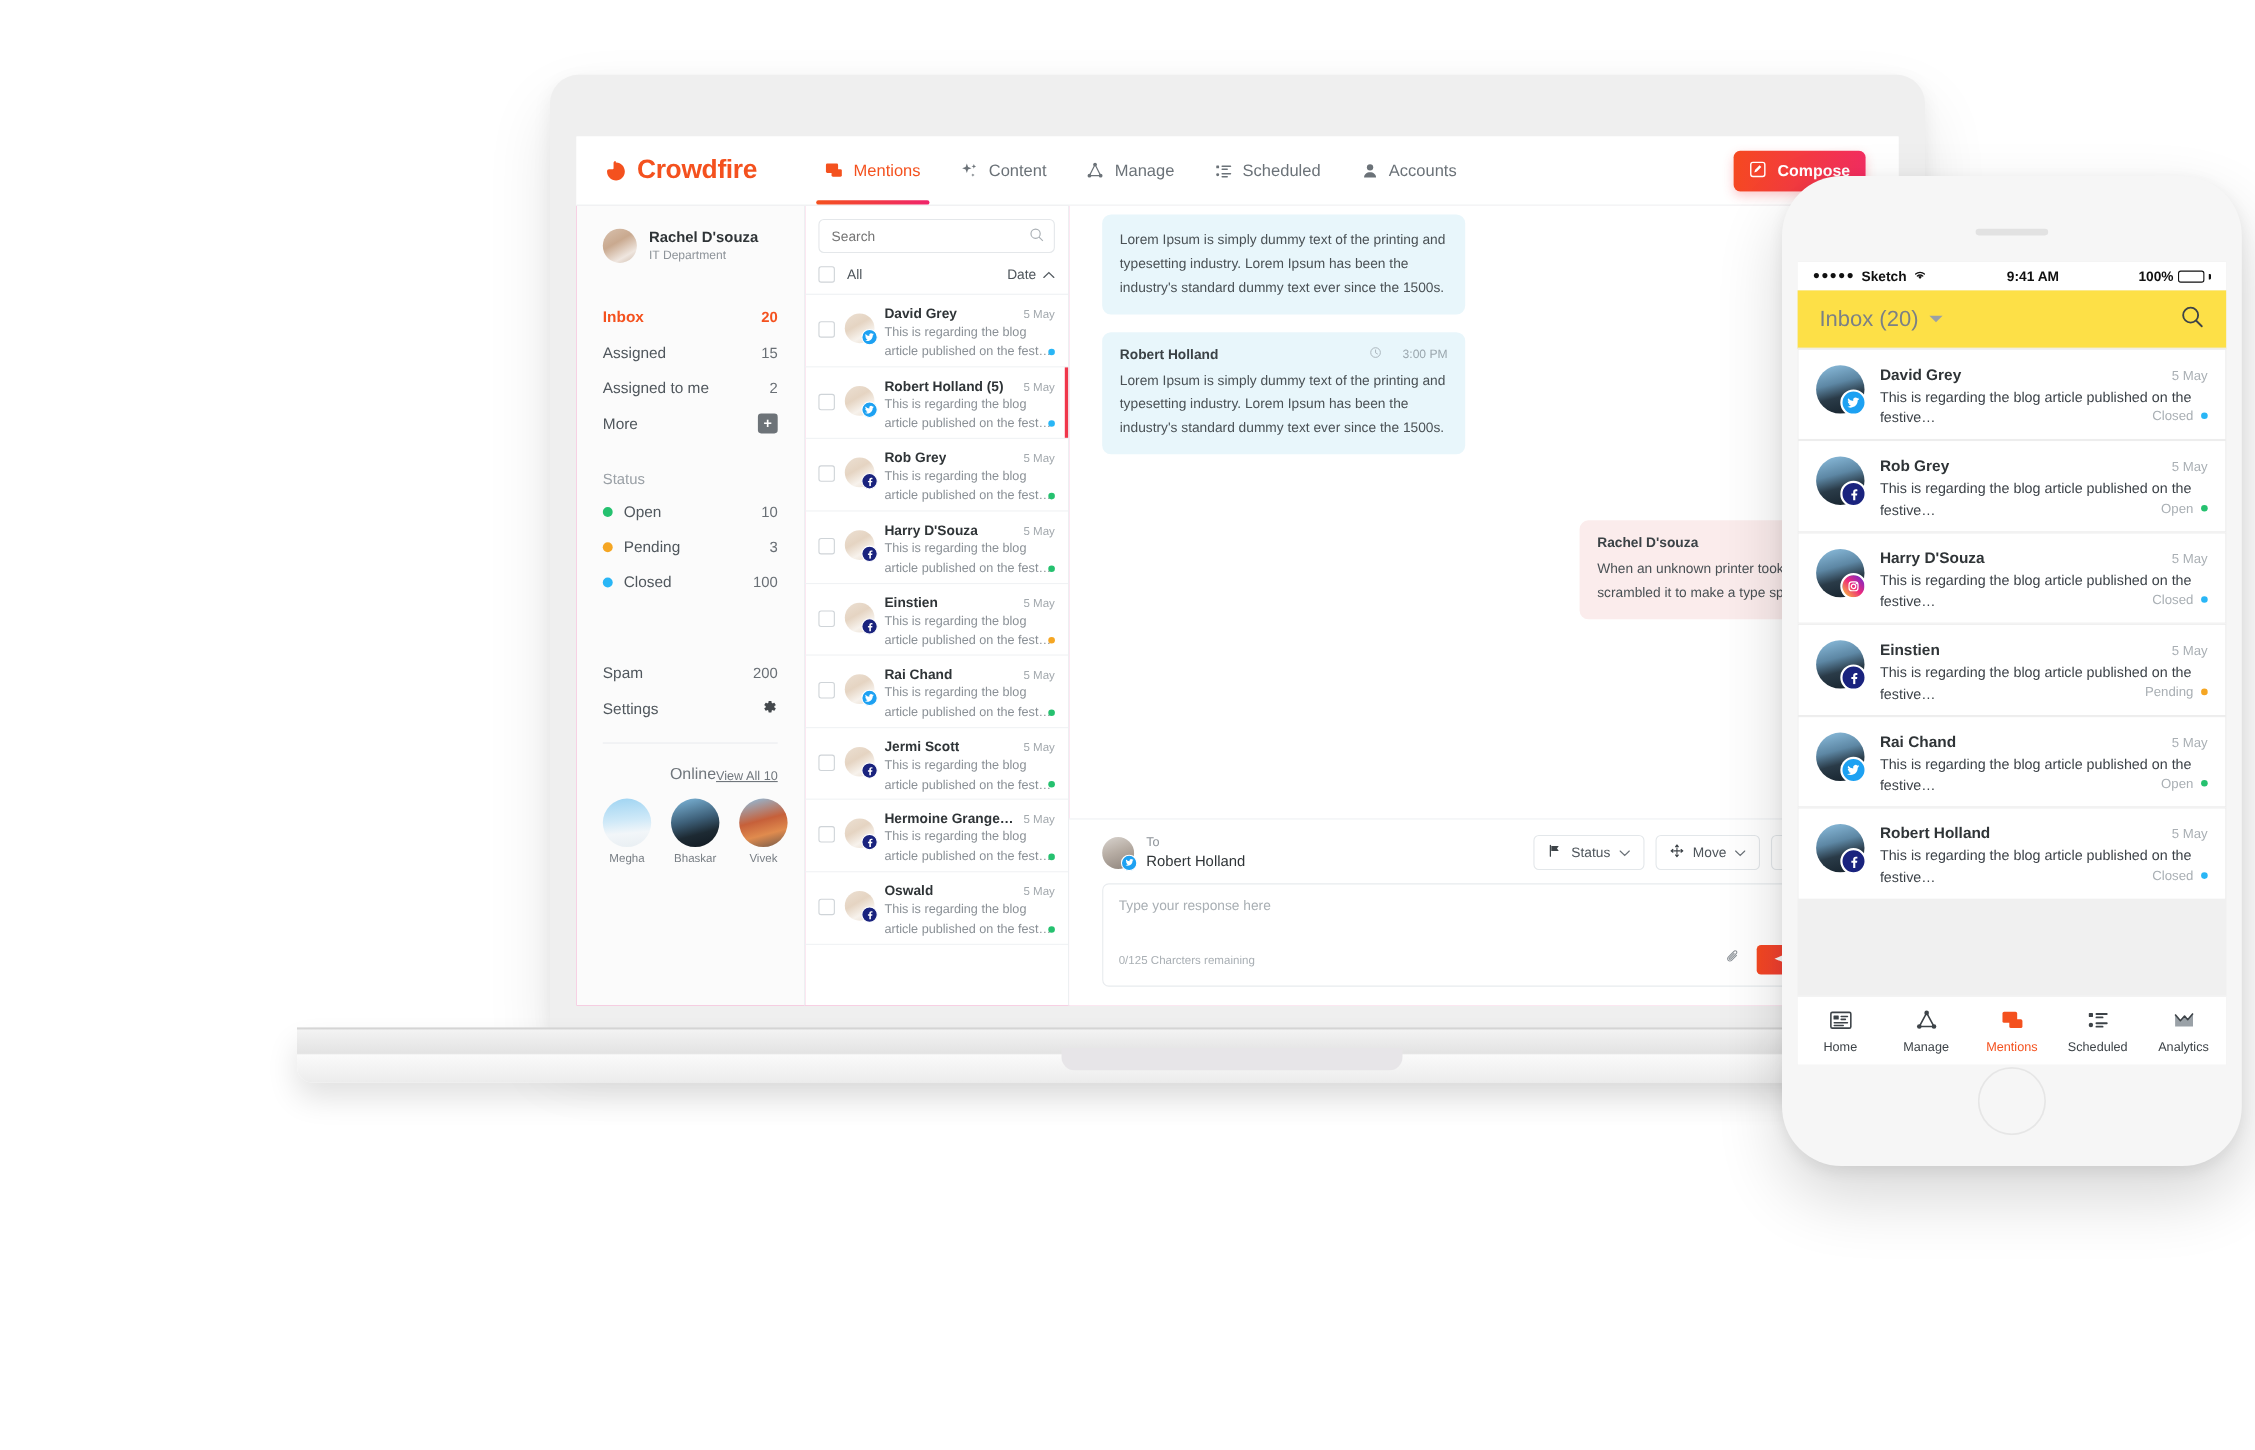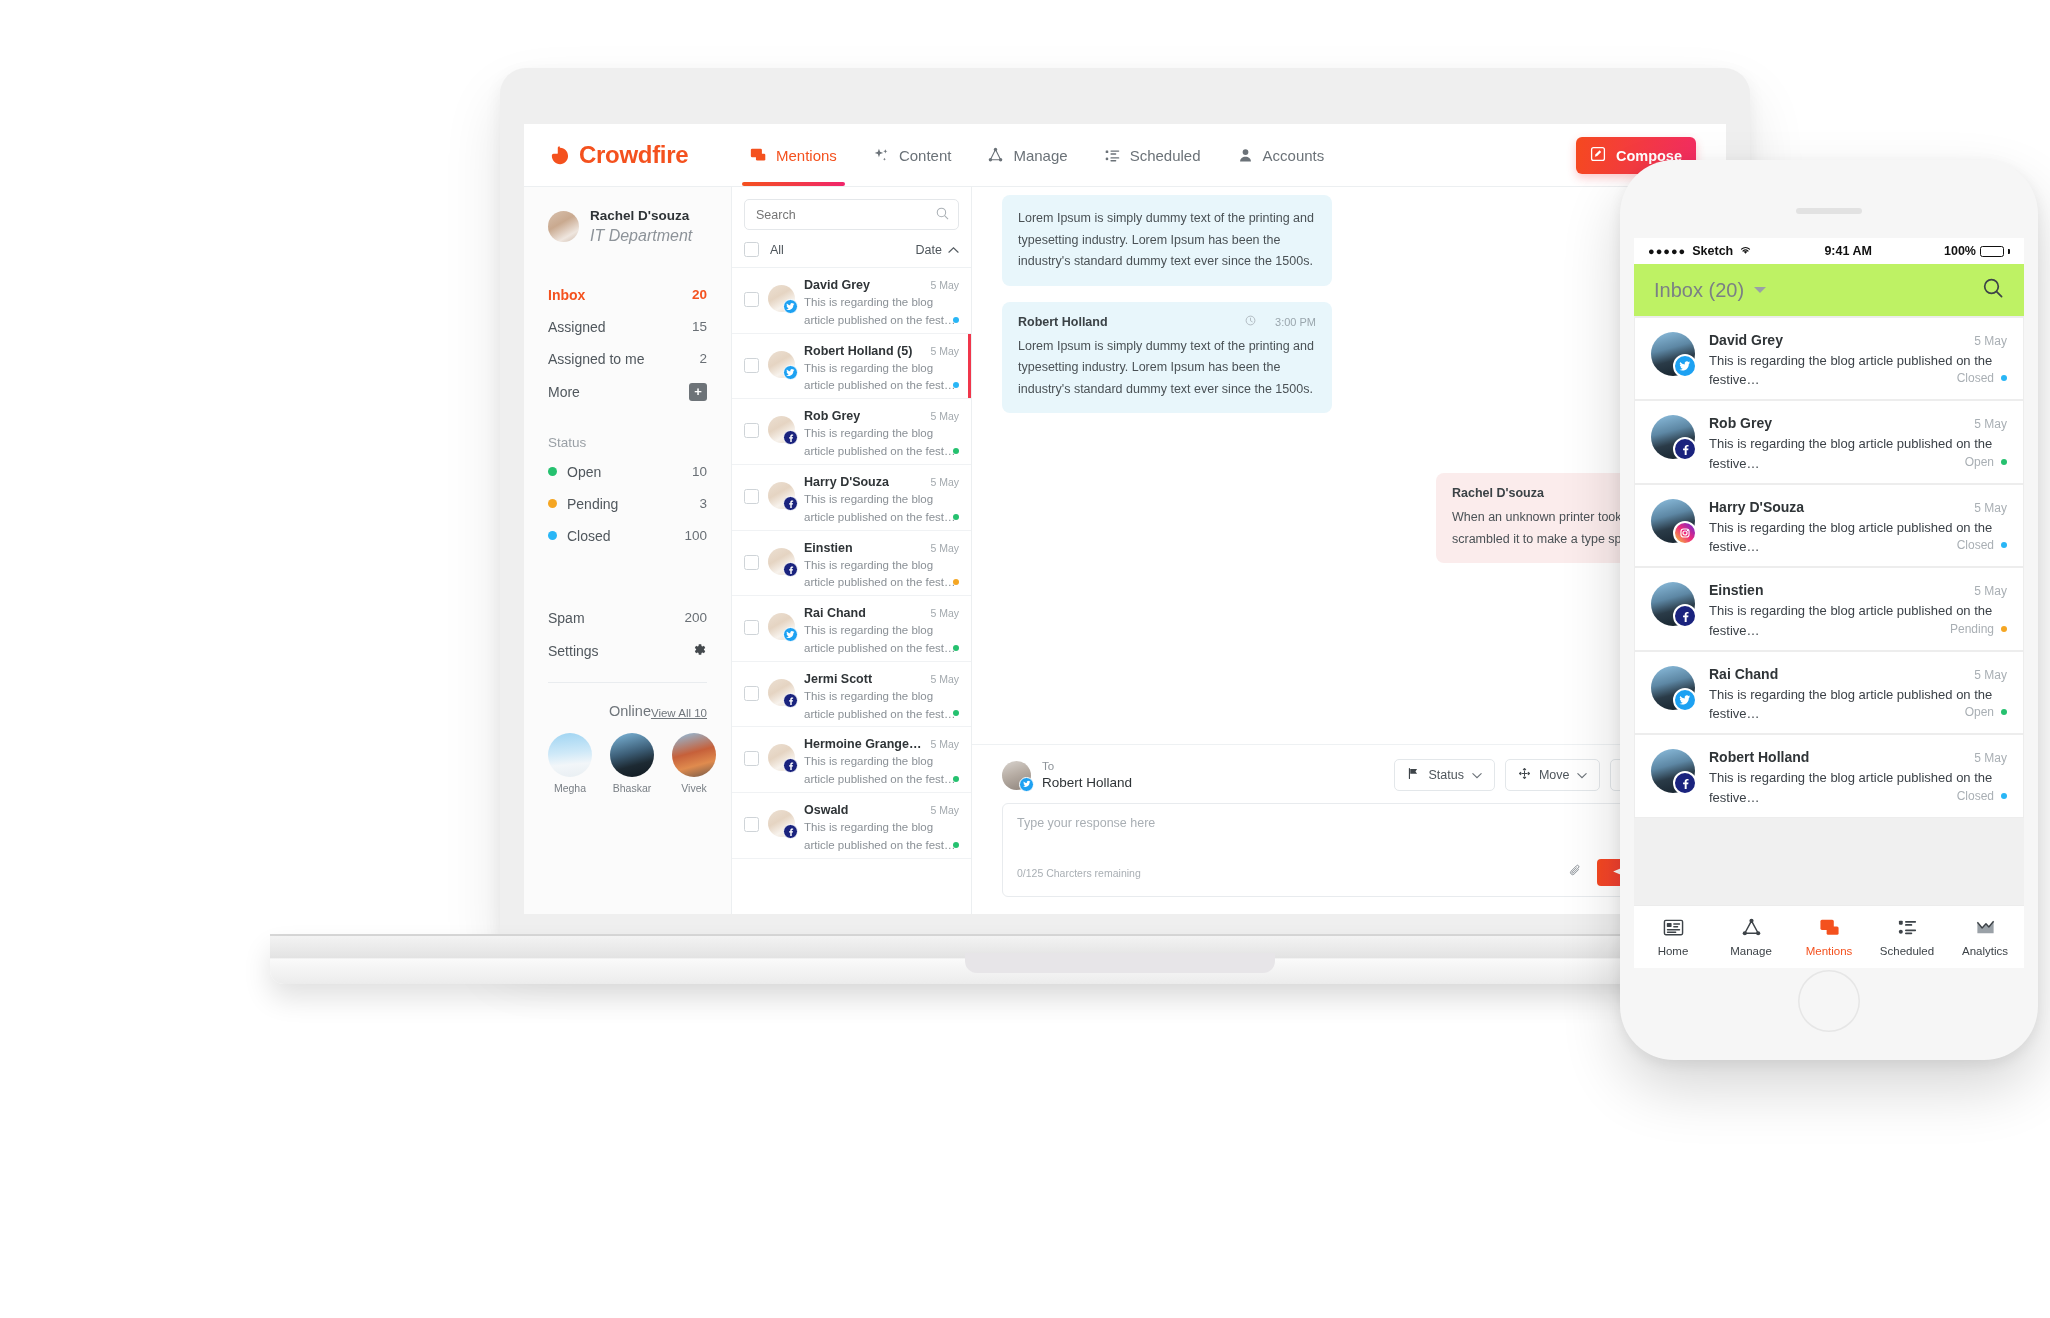--- a/index.html
+++ b/index.html
@@ -35,21 +35,21 @@
 
   
   .app-body{display:flex;height:728px;background:#ec4899;}
 
   
   .sidebar{width:208px;flex:none;background:#fbfbfb;border-right:1px solid #eceff1;padding:0;box-sizing:border-box;}
   .side-user{display:flex;align-items:center;gap:11px;padding:20px 18px 18px 24px;}
   .side-avatar{width:31px;height:31px;border-radius:50%;flex:none;overflow:hidden;
     background:linear-gradient(150deg,#d8c1ae 0%,#c9a98f 40%,#efe6df 75%,#cdb9a9 100%);}
   .side-user-name{font-size:13.5px;color:#2f3437;font-weight:600;line-height:1.35;}
-  .side-user-dept{font-size:16px;color:#8d9399;line-height:1.35;font-style:italic;}
+  .side-user-dept{font-size:11px;color:#8d9399;line-height:1.35;}
   .side-nav{padding:14px 24px 0 24px;}
   .side-row{display:flex;align-items:center;justify-content:space-between;padding:8px 0;font-size:14px;color:#50575d;cursor:pointer;}
   .side-row.active{color:#F4511E;font-weight:600;}
   .side-row.active .side-count{color:#F4511E;font-weight:700;}
   .side-count{font-size:13.5px;color:#696f75;}
   .plus-box{width:18px;height:18px;border-radius:3px;background:#6d7378;color:#fff;font-size:13px;line-height:18px;text-align:center;font-weight:600;}
   .side-section{padding:26px 24px 0 24px;}
   .side-section-title{font-size:13.5px;color:#9aa0a6;padding-bottom:6px;}
   .dot{width:9px;height:9px;border-radius:50%;flex:none;display:inline-block;}
   .side-row .lbl{display:flex;align-items:center;gap:10px;}
@@ -134,21 +134,21 @@
   .phone-home{position:absolute;left:50%;transform:translateX(-50%);bottom:28px;width:62px;height:62px;border-radius:50%;
     background:#f6f6f6;box-shadow:inset 0 0 0 1.5px #e6e6e6;}
   .phone-screen{position:absolute;left:14px;top:78px;width:390px;height:730px;background:#f0f0f0;overflow:hidden;}
   .status-bar{height:26px;background:#fff;display:flex;align-items:center;justify-content:space-between;padding:0 14px;font-size:12.5px;color:#111;font-weight:600;}
   .sb-left{display:flex;align-items:center;gap:6px;}
   .sb-dots{letter-spacing:1px;font-size:11px;}
   .battery{display:flex;align-items:center;gap:4px;justify-content:space-between;}
   .bat-body{width:24px;height:11px;border:1.4px solid #111;border-radius:2.5px;padding:1.5px;box-sizing:border-box;}
   .bat-fill{width:100%;height:100%;background:#111;border-radius:1px;}
   .bat-tip{width:2px;height:5px;background:#111;border-radius:0 1px 1px 0;}
-  .phone-topbar{height:52px;background:#bef264;display:flex;align-items:center;justify-content:space-between;padding:0 20px;border-bottom:1px solid #ececec;}
+  .phone-topbar{height:52px;background:#fde047;display:flex;align-items:center;justify-content:space-between;padding:0 20px;border-bottom:1px solid #ececec;}
   .inbox-sel{display:flex;align-items:center;gap:10px;font-size:20px;color:#7b8085;}
   .caret{width:0;height:0;border-left:6px solid transparent;border-right:6px solid transparent;border-top:6px solid #9aa0a6;}
   .plist{padding:0;}
   .pcard{background:#fff;border:1px solid #ededed;display:flex;gap:14px;padding:14px 16px;align-items:flex-start;cursor:pointer;}
   .pav{width:44px;height:44px;border-radius:50%;position:relative;flex:none;
     background:linear-gradient(165deg,#8ec0e0 0%,#5d87a4 38%,#2a3b48 62%,#14202a 100%);}
   .pbadge{position:absolute;right:-2px;bottom:-2px;width:20px;height:20px;border-radius:50%;border:2px solid #fff;
     display:flex;align-items:center;justify-content:center;}
   .pbody{flex:1;min-width:0;}
   .pname{font-size:14px;font-weight:600;color:#2f3437;}

